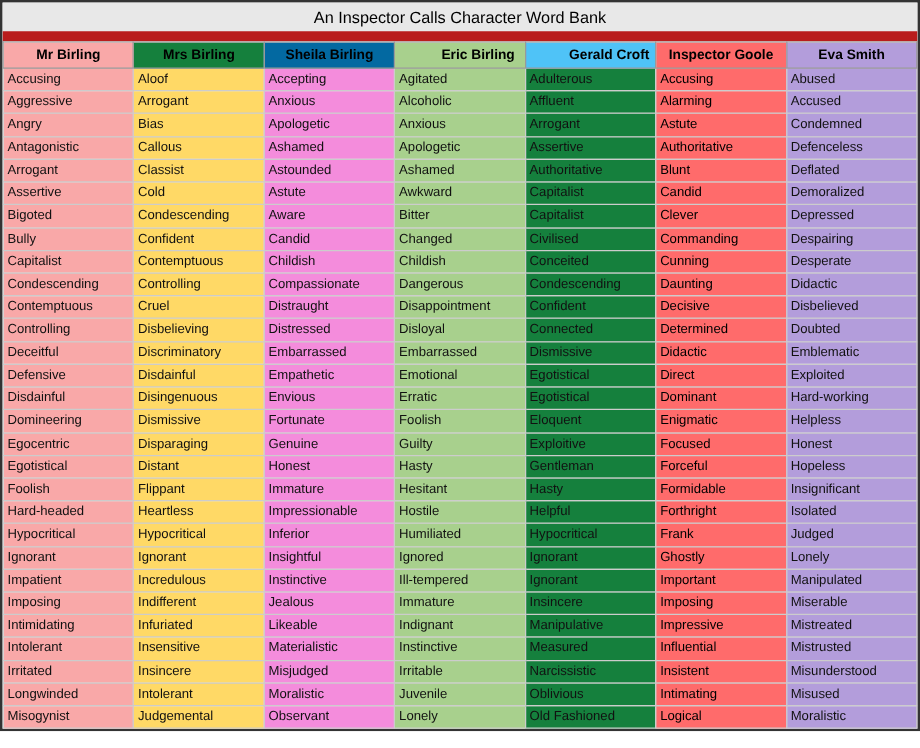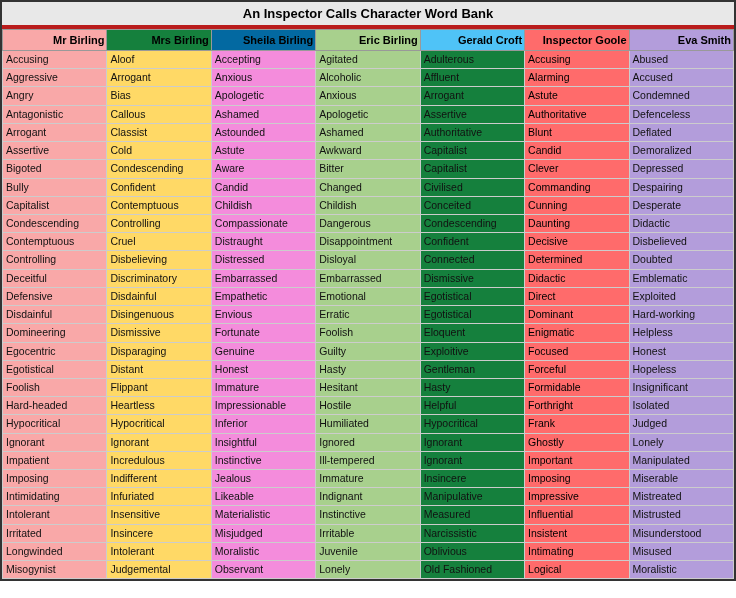--- a/index.html
+++ b/index.html
@@ -2,29 +2,29 @@
 <html><head>
   <meta charset="utf-8">
   <style>
     * { box-sizing: border-box; margin: 0; padding: 0; }
     body { font-family: Arial, sans-serif; font-size: 11px; background: #fff; }
     .container { width: 736px; overflow: hidden; border: 2px solid #333; }
     .title-bar {
       background: #e8e8e8;
       text-align: center;
       font-size: 13px;
-      font-weight: bold;
+      font-weight: normal;
       padding: 4px 0;
-      border-bottom: 4px solid #b91c1c;
+      border-bottom: 8px solid #b91c1c;
     }
     .table-wrapper { overflow: hidden; }
     table { width: 100%; border-collapse: collapse; table-layout: fixed; }
     th {
       padding: 4px 2px;
-      text-align: right;
+      text-align: center;
       font-weight: bold;
       font-size: 11px;
       border: 1px solid #999;
     }
     td {
       padding: 1px 3px;
       vertical-align: top;
       border: 1px solid #ccc;
       font-size: 10.5px;
       line-height: 1.45;

